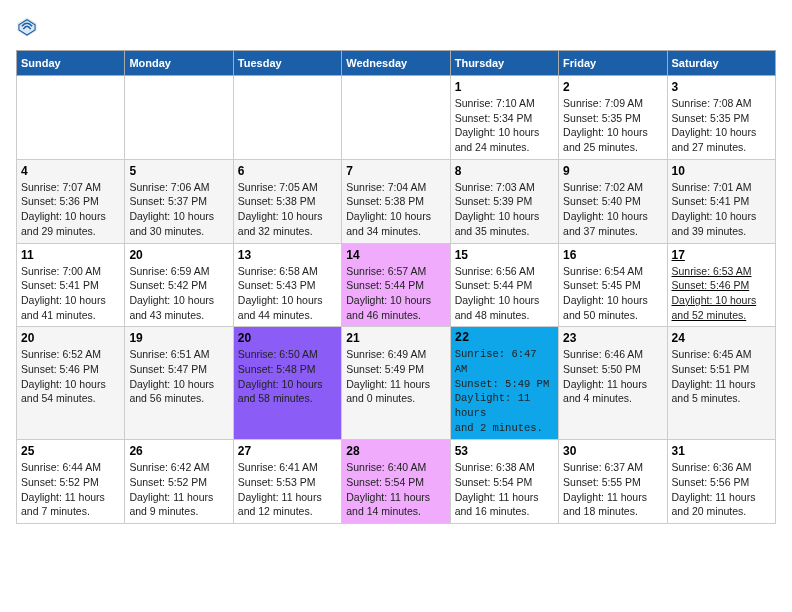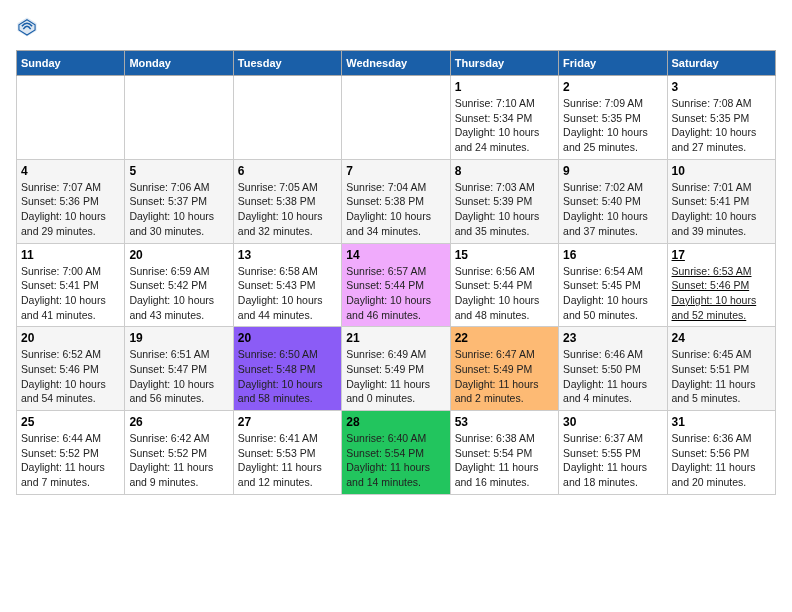--- a/index.html
+++ b/index.html
@@ -278,21 +278,21 @@
 Daylight: 10 hours
 and 58 minutes.</div>
         </td>
         <td style="background-color: rgb(245, 245, 245);">
           <span class="day-number">21</span>
           <div class="day-info" style="white-space: pre-line;">Sunrise: 6:49 AM
 Sunset: 5:49 PM
 Daylight: 11 hours
 and 0 minutes.</div>
         </td>
-        <td style="background-color: #fdba74;">
+        <td style="background-color: #0ea5e9; font-family: Liberation Mono, monospace;">
           <span class="day-number">22</span>
           <div class="day-info" style="white-space: pre-line;">Sunrise: 6:47 AM
 Sunset: 5:49 PM
 Daylight: 11 hours
 and 2 minutes.</div>
         </td>
         <td style="background-color: rgb(245, 245, 245);">
           <span class="day-number">23</span>
           <div class="day-info" style="white-space: pre-line;">Sunrise: 6:46 AM
 Sunset: 5:50 PM
@@ -322,21 +322,21 @@
 Daylight: 11 hours
 and 9 minutes.</div>
         </td>
         <td style="background-color: rgb(255, 255, 255);">
           <span class="day-number">27</span>
           <div class="day-info" style="white-space: pre-line;">Sunrise: 6:41 AM
 Sunset: 5:53 PM
 Daylight: 11 hours
 and 12 minutes.</div>
         </td>
-        <td style="background-color: #22c55e; margin-top: 16px;">
+        <td style="background-color: #f0abfc; margin-top: 16px;">
           <span class="day-number">28</span>
           <div class="day-info" style="white-space: pre-line;">Sunrise: 6:40 AM
 Sunset: 5:54 PM
 Daylight: 11 hours
 and 14 minutes.</div>
         </td>
         <td style="background-color: rgb(255, 255, 255);">
           <span class="day-number">53</span>
           <div class="day-info" style="white-space: pre-line;">Sunrise: 6:38 AM
 Sunset: 5:54 PM

